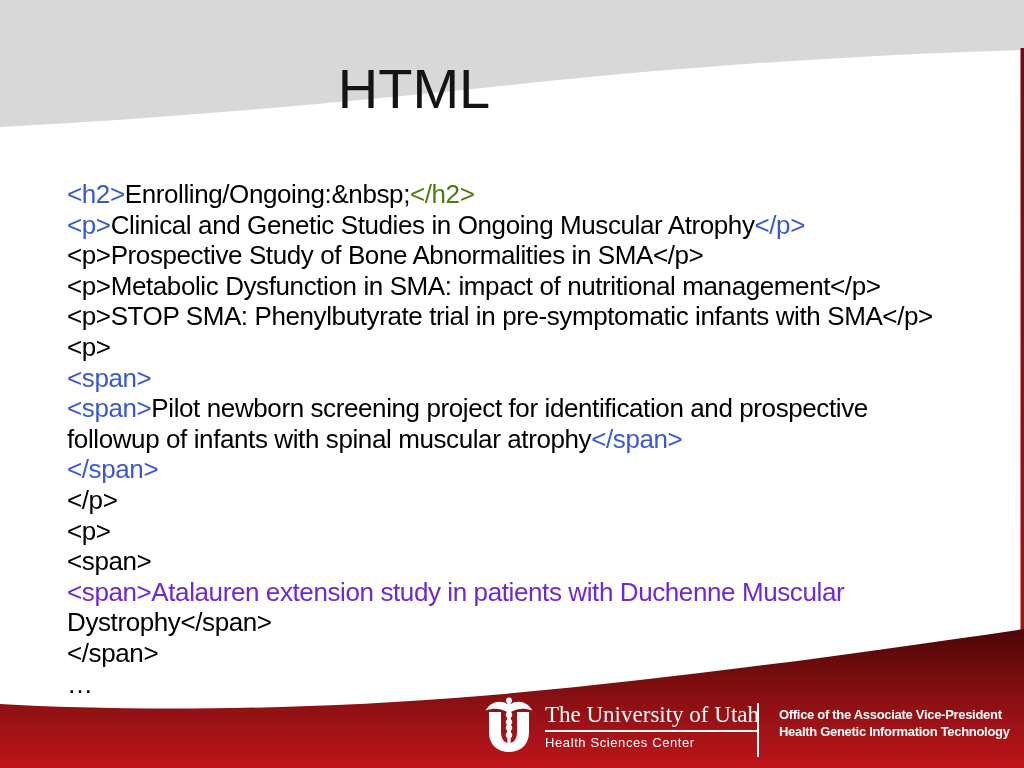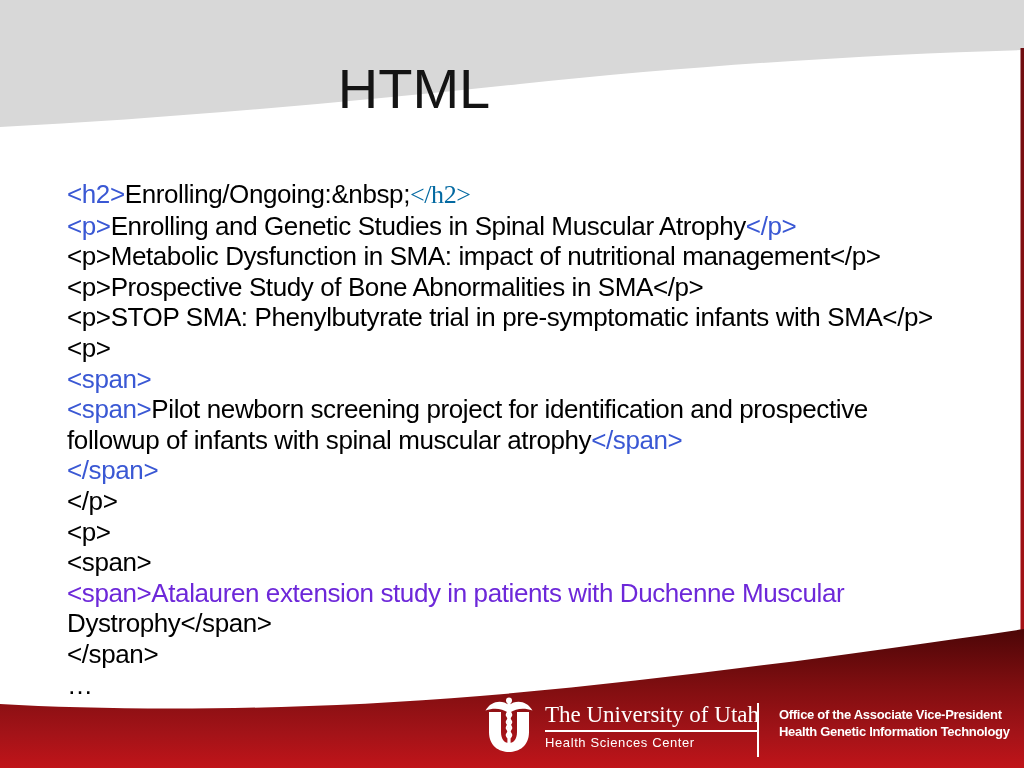--- a/index.html
+++ b/index.html
@@ -70,24 +70,24 @@
     </defs>
     <rect x="0" y="0" width="1024" height="768" fill="#ffffff"></rect>
     <path d="M0,0 L1024,0 L1024,50 C880,54 700,65 520,84 C340,103 160,119 0,127 Z" fill="#D8D8D8"></path>
     <rect x="1020.5" y="48" width="3.5" height="720" fill="url(#redStripGrad)"></rect>
     <path d="M0,768 L0,704 C120,711 300,711 480,696 C660,681 860,653 1024,629 L1024,768 Z" fill="url(#redSwooshGrad)"></path>
   </svg>
 
   <div class="slide-title">HTML</div>
 
   <div class="code-block" id="code-block">
-      <div class="code-line"><span style="color: rgb(58, 88, 212);">&lt;h2&gt;</span><span style="color: rgb(0, 0, 0);">Enrolling/Ongoing:&amp;nbsp;</span><span style="color: #0369a1; font-family: Liberation Serif, serif;">&lt;/h2&gt;</span></div>
-      <div class="code-line"><span style="color: rgb(58, 88, 212);">&lt;p&gt;</span><span style="color: rgb(0, 0, 0);">Enrolling and Genetic Studies in Spinal Muscular Atrophy</span><span style="color: rgb(58, 88, 212);">&lt;/p&gt;</span></div>
+      <div class="code-line"><span style="color: rgb(58, 88, 212);">&lt;h2&gt;</span><span style="color: rgb(0, 0, 0);">Enrolling/Ongoing:&amp;nbsp;</span><span style="color: #4d7c0f;">&lt;/h2&gt;</span></div>
+      <div class="code-line"><span style="color: rgb(58, 88, 212);">&lt;p&gt;</span><span style="color: rgb(0, 0, 0);">Clinical and Genetic Studies in Ongoing Muscular Atrophy</span><span style="color: rgb(58, 88, 212);">&lt;/p&gt;</span></div>
+      <div class="code-line"><span style="color: rgb(0, 0, 0);">&lt;p&gt;Prospective Study of Bone Abnormalities in SMA&lt;/p&gt;</span></div>
       <div class="code-line"><span style="color: rgb(0, 0, 0);">&lt;p&gt;Metabolic Dysfunction in SMA: impact of nutritional management&lt;/p&gt;</span></div>
-      <div class="code-line"><span style="color: rgb(0, 0, 0);">&lt;p&gt;Prospective Study of Bone Abnormalities in SMA&lt;/p&gt;</span></div>
       <div class="code-line"><span style="color: rgb(0, 0, 0);">&lt;p&gt;STOP SMA: Phenylbutyrate trial in pre-symptomatic infants with SMA&lt;/p&gt;</span></div>
       <div class="code-line"><span style="color: rgb(0, 0, 0);">&lt;p&gt;</span></div>
       <div class="code-line"><span style="color: rgb(58, 88, 212);">&lt;span&gt;</span></div>
       <div class="code-line"><span style="color: rgb(58, 88, 212);">&lt;span&gt;</span><span style="color: rgb(0, 0, 0);">Pilot newborn screening project for identification and prospective</span></div>
       <div class="code-line"><span style="color: rgb(0, 0, 0);">followup of infants with spinal muscular atrophy</span><span style="color: rgb(58, 88, 212);">&lt;/span&gt;</span></div>
       <div class="code-line"><span style="color: rgb(58, 88, 212);">&lt;/span&gt;</span></div>
       <div class="code-line"><span style="color: rgb(0, 0, 0);">&lt;/p&gt;</span></div>
       <div class="code-line"><span style="color: rgb(0, 0, 0);">&lt;p&gt;</span></div>
       <div class="code-line"><span style="color: rgb(0, 0, 0);">&lt;span&gt;</span></div>
       <div class="code-line"><span style="color: #6d28d9;">&lt;span&gt;Atalauren extension study in patients with Duchenne Muscular</span></div>

